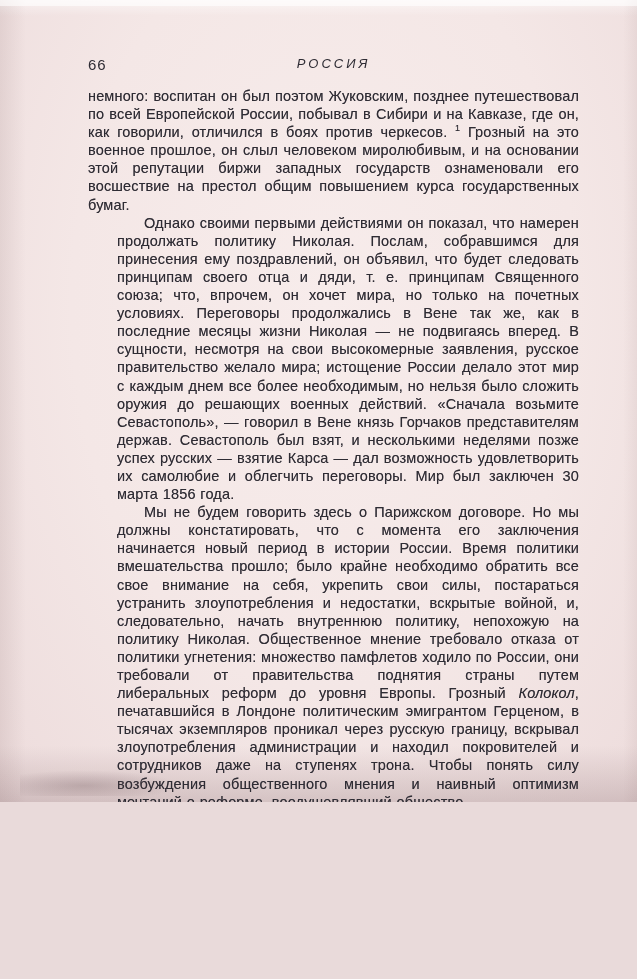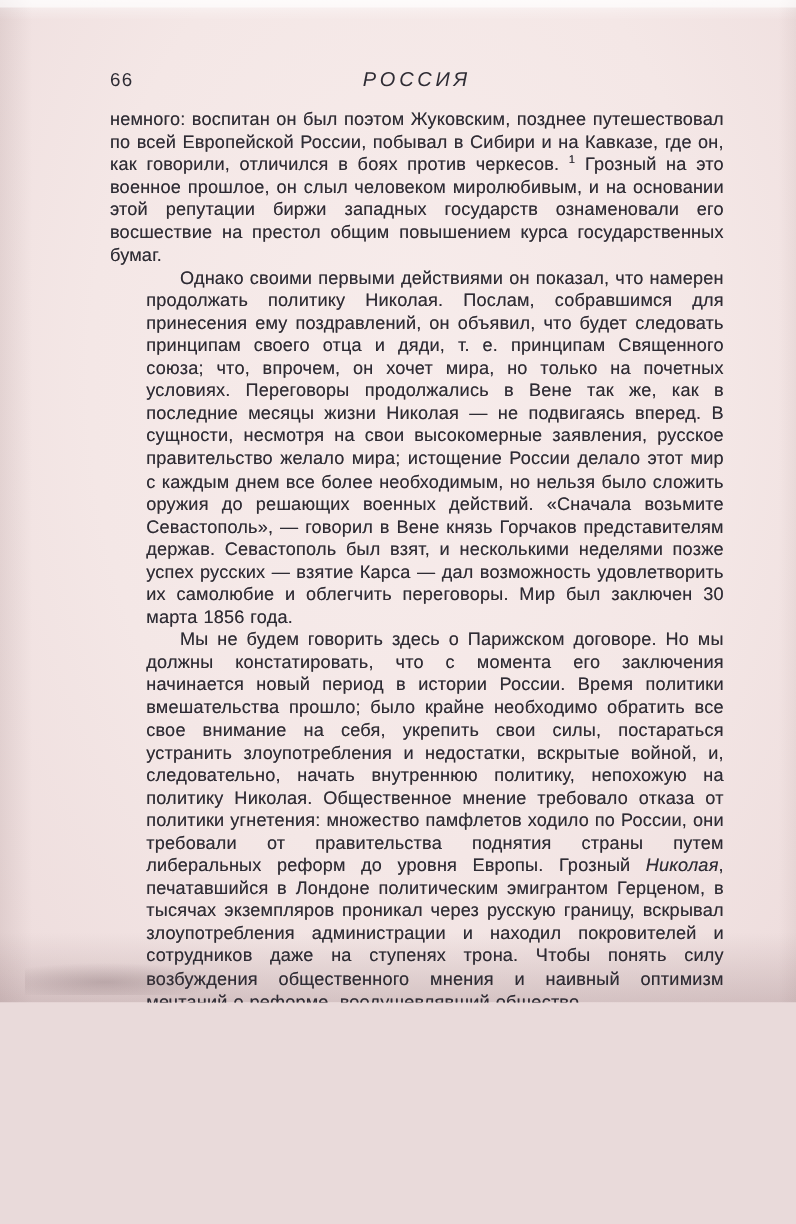--- a/index.html
+++ b/index.html
@@ -71,21 +71,21 @@
     font-size: 15px;
     letter-spacing: 1px;
   }
   .running-title {
     position: absolute;
     left: 0;
     right: 0;
     top: 0;
     text-align: center;
     font-style: italic;
-    font-size: 16px;
+    font-size: 13px;
     letter-spacing: 3px;
   }
 
   .body-text {
     position: absolute;
     top: 87px;
     left: 88px;
     width: 491px;
     font-size: 14.5px;
     line-height: 18.1px;
@@ -143,21 +143,21 @@
 
   <main class="body-text">
 
     <p><span>немного: воспитан он был поэтом Жуковским, позднее путешествовал по всей Европейской России, побывал в Сибири и на Кавказе, где он, как говорили, отличился в боях против черкесов.</span>
       <sup class="fn-marker">1</sup>
       <span>Грозный на это военное прошлое, он слыл человеком миролюбивым, и на основании этой репутации биржи западных государств ознаменовали его восшествие на престол общим повышением курса государственных бумаг.</span></p>
 
     <p class="indent">Однако своими первыми действиями он показал, что намерен продолжать политику Николая. Послам, собравшимся для принесения ему поздравлений, он объявил, что будет следовать принципам своего отца и дяди, т. е. принципам Священного союза; что, впрочем, он хочет мира, но только на почетных условиях. Переговоры продолжались в Вене так же, как в последние месяцы жизни Николая — не подвигаясь вперед. В сущности, несмотря на свои высокомерные заявления, русское правительство желало мира; истощение России делало этот мир с каждым днем все более необходимым, но нельзя было сложить оружия до решающих военных действий. «Сначала возьмите Севастополь», — говорил в Вене князь Горчаков представителям держав. Севастополь был взят, и несколькими неделями позже успех русских — взятие Карса — дал возможность удовлетворить их самолюбие и облегчить переговоры. Мир был заключен 30 марта 1856 года.</p>
 
     <p class="indent"><span>Мы не будем говорить здесь о Парижском договоре. Но мы должны констатировать, что с момента его заключения начинается новый период в истории России. Время политики вмешательства прошло; было крайне необходимо обратить все свое внимание на себя, укрепить свои силы, постараться устранить злоупотребления и недостатки, вскрытые войной, и, следовательно, начать внутреннюю политику, непохожую на политику Николая. Общественное мнение требовало отказа от политики угнетения: множество памфлетов ходило по России, они требовали от правительства поднятия страны путем либеральных реформ до уровня Европы. Грозный</span>
-      <i class="work-title">Николая</i><span>, печатавшийся в Лондоне политическим эмигрантом Герценом, в тысячах экземпляров проникал через русскую границу, вскрывал злоупотребления администрации и находил покровителей и сотрудников даже на ступенях трона. Чтобы понять силу возбуждения общественного мнения и наивный оптимизм мечтаний о реформе, воодушевлявший общество,</span></p>
+      <i class="work-title">Колокол</i><span>, печатавшийся в Лондоне политическим эмигрантом Герценом, в тысячах экземпляров проникал через русскую границу, вскрывал злоупотребления администрации и находил покровителей и сотрудников даже на ступенях трона. Чтобы понять силу возбуждения общественного мнения и наивный оптимизм мечтаний о реформе, воодушевлявший общество,</span></p>
 
   </main>
 
   <footer class="footnote">
     <sup class="fn-marker">1</sup>
     <span>Ничего подобного не было: ни в каких боях с черкесами Александр II не участвовал. —</span>
     <span class="attribution">Время. ред.</span>
   </footer>
 
   <div class="edge-mark"></div>

